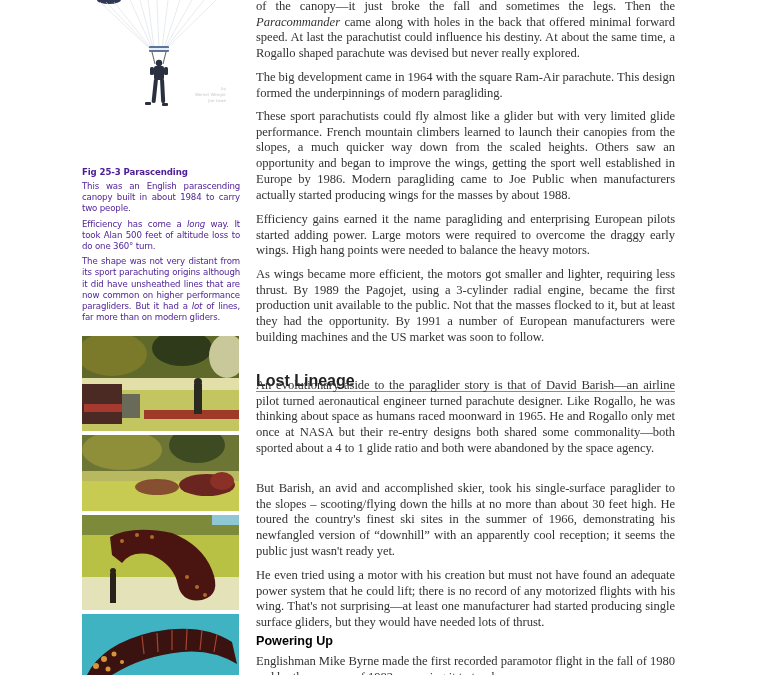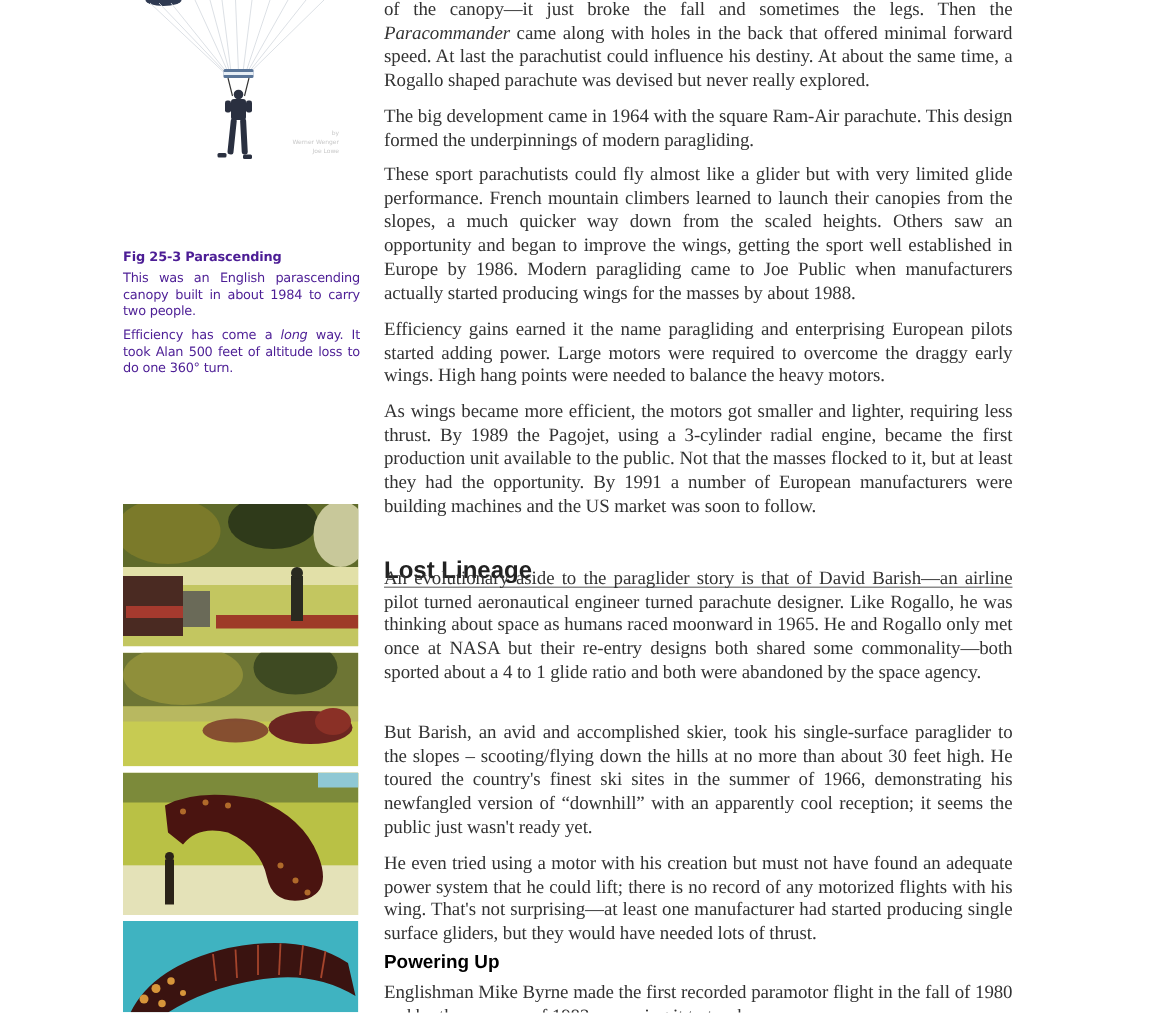--- a/index.html
+++ b/index.html
@@ -75,20 +75,21 @@
         <div>by</div>
         <div>Werner Wenger</div>
         <div>Joe Lowe</div>
       </div>
     </div>
 
     <div class="caption">
       <div class="cap-title">Fig 25-3 Parascending</div>
       <p class="cap-p"><span>This was an English parascending canopy built in about 1984 to carry two people.</span></p>
       <p class="cap-p"><span>Efficiency has come a </span><em>long</em><span> way. It took Alan 500 feet of altitude loss to do one 360° turn.</span></p>
+      <p class="cap-p"><span>The shape was not very distant from its sport parachuting origins although it did have unsheathed lines that are now common on higher performance paragliders. But it had a </span><em>lot</em><span> of lines, far more than on modern gliders.</span></p>
     </div>
   </div>
 
   <div class="photo p1">
     <svg viewBox="0 0 157 95" preserveAspectRatio="none">
       <rect width="157" height="95" fill="#b7b84a"></rect>
       <rect width="157" height="42" fill="#5f6a2a"></rect>
       <ellipse cx="30" cy="18" rx="35" ry="22" fill="#7b7a2a"></ellipse>
       <ellipse cx="100" cy="12" rx="30" ry="18" fill="#2f3a1a"></ellipse>
       <ellipse cx="145" cy="20" rx="18" ry="22" fill="#c8c89a"></ellipse>

